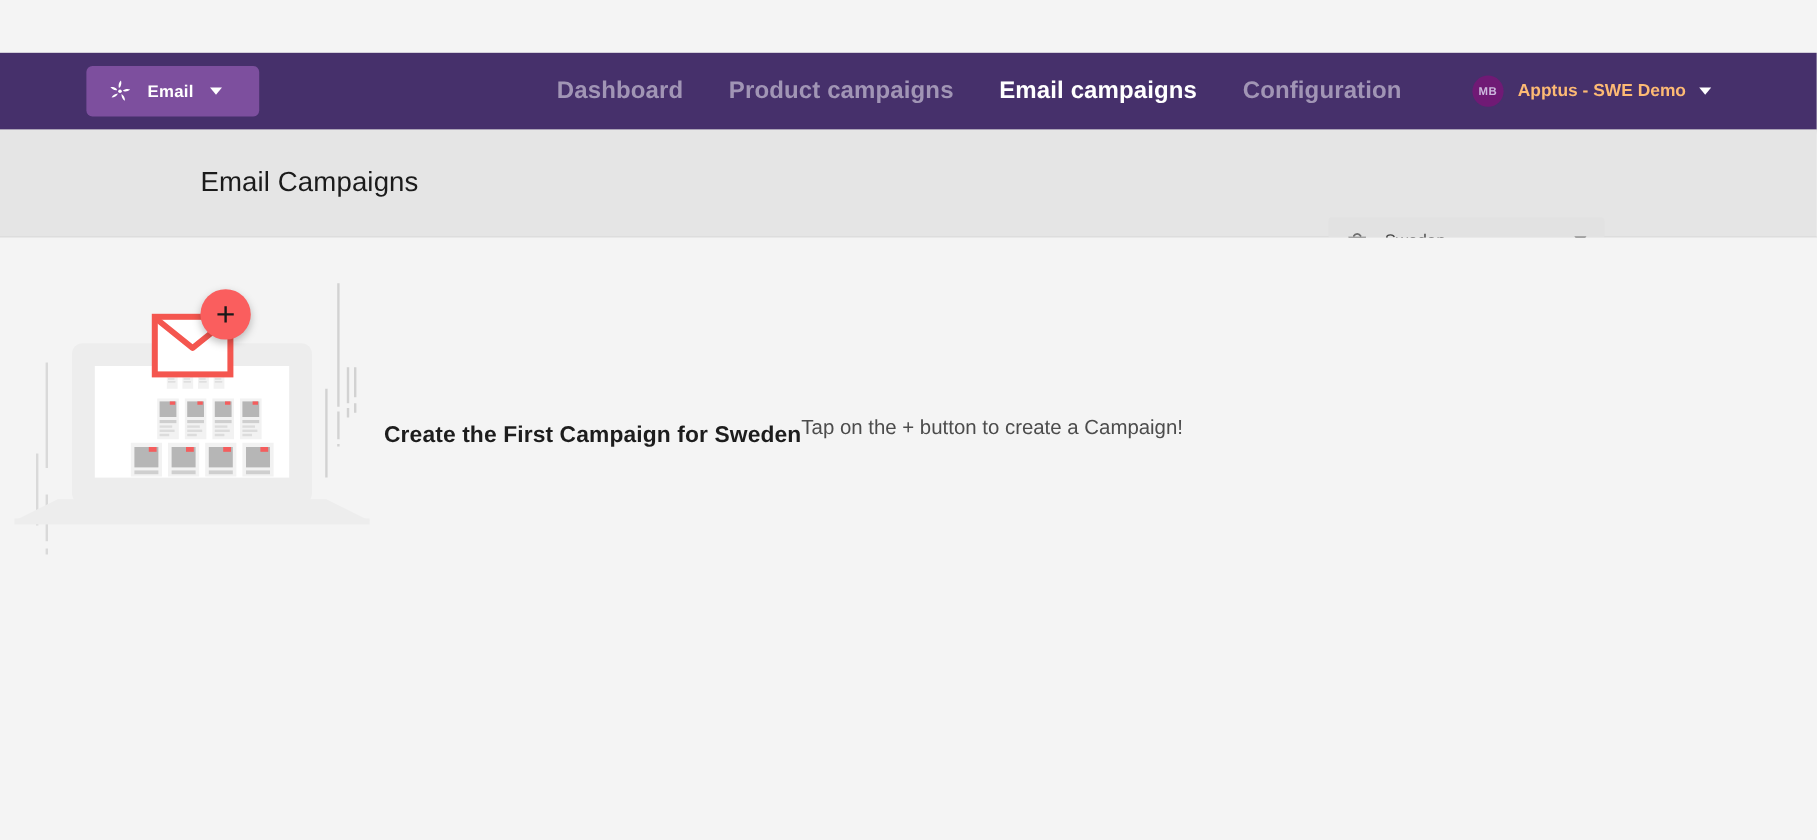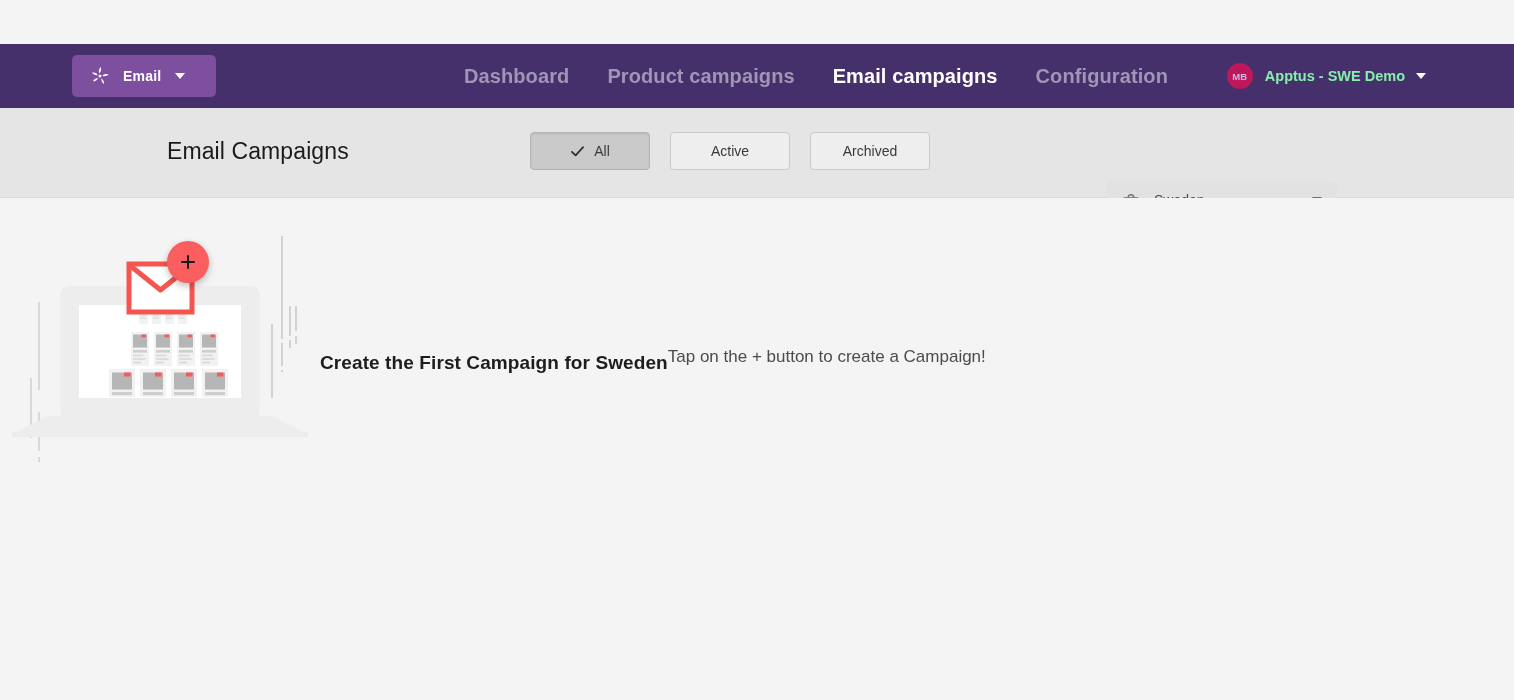--- a/index.html
+++ b/index.html
@@ -95,32 +95,32 @@
     top: 0;
     height: 64px;
     display: flex;
     align-items: center;
     cursor: pointer;
   }
   .avatar {
     width: 26px;
     height: 26px;
     border-radius: 50%;
-    background: #be185d;
+    background: #701a75;
     color: #cdb9de;
     font-size: 9.5px;
     font-weight: bold;
     display: flex;
     align-items: center;
     justify-content: center;
     letter-spacing: .3px;
     flex: none;
   }
   .account-name {
-    color: #86efac;
+    color: #fdba74;
     font-size: 14.5px;
     font-weight: bold;
     margin-left: 12px;
     white-space: nowrap;
   }
   .account .caret-down { margin-left: 11px; }
 
   
   .subheader {
     position: relative;
@@ -285,34 +285,20 @@
     <span class="avatar">MB</span>
     <span class="account-name">Apptus - SWE Demo</span>
     <span class="caret-down"></span>
   </div>
 </div>
 
 <div class="subheader">
 
   <div class="page-title">Email Campaigns</div>
 
-  <div class="segmented">
-    <div class="seg-btn selected">
-      <svg class="check-icon" viewBox="0 0 16 16">
-        <path d="M2 8.4 L6 12.2 L14 3.4" fill="none" stroke="#2b2b2b" stroke-width="1.8" stroke-linecap="round" stroke-linejoin="round"></path>
-      </svg>
-      <span>All</span>
-    </div>
-    <div class="seg-btn">
-      <span>Active</span>
-    </div>
-    <div class="seg-btn">
-      <span>Archived</span>
-    </div>
-  </div>
 
   <div class="scope-select">
     <svg class="basket-icon" viewBox="0 0 20 20">
       <path d="M7.2 6.6 A3.1 3.1 0 0 1 12.8 6.6" fill="none" stroke="#6e6e6e" stroke-width="1.5" stroke-linecap="round"></path>
       <path d="M2.6 7.2 h14.8 l-1.7 8.0 a1 1 0 0 1 -1 0.8 h-9.4 a1 1 0 0 1 -1 -0.8 z" fill="#6e6e6e"></path>
       <circle cx="10" cy="10.6" r="1.8" fill="#e2e2e2"></circle>
     </svg>
     <span class="scope-label">Sweden</span>
     <span class="scope-caret"></span>
   </div>

